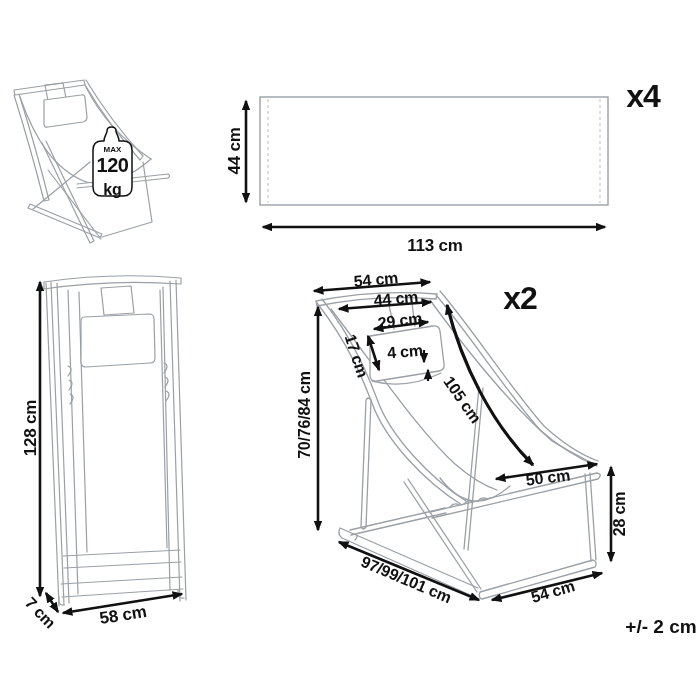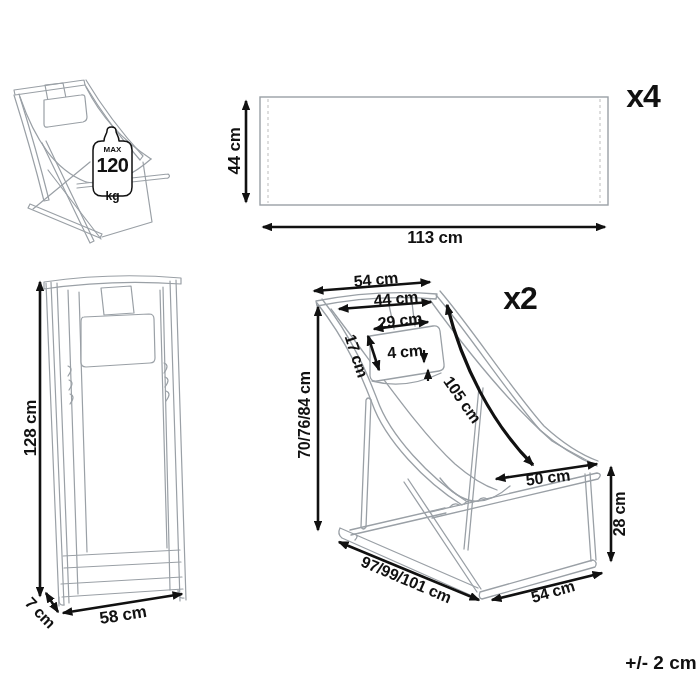--- a/index.html
+++ b/index.html
@@ -8,21 +8,21 @@
   #art{position:absolute;left:0;top:0;}
   .lbl{position:absolute;font-weight:bold;color:#111;white-space:nowrap;line-height:1;
        transform-origin:center;}
   .dimlbl{font-size:16px;letter-spacing:-0.2px;}
   .qty{font-size:32px;letter-spacing:-1px;}
   .tol{font-size:19px;}
   .badge-txt{position:absolute;display:flex;flex-direction:column;align-items:center;
              font-weight:bold;color:#111;}
   .badge-txt .l1{font-size:8px;letter-spacing:0;}
   .badge-txt .l2{font-size:20px;letter-spacing:-0.5px;margin-top:0px;}
-  .badge-txt .l3{font-size:12px;margin-top:12px;}
+  .badge-txt .l3{font-size:16px;margin-top:4px;}
 </style>
 </head>
 <body>
 
 <div id="canvas">
 
   <svg id="art" width="700" height="700" viewBox="0 0 700 700">
     <defs>
       <marker id="m" viewBox="0 0 10 8" refX="8.6" refY="4" markerWidth="11" markerHeight="8.8" markerUnits="userSpaceOnUse" orient="auto-start-reverse">
         <path d="M0,0 L10,4 L0,8 z" fill="#111"></path>
@@ -143,34 +143,34 @@
     </g>
   </svg>
 
   <div class="badge-txt" style="left:93px;top:145px;width:39px;">
     <span class="l1">MAX</span>
     <span class="l2">120</span>
     <span class="l3">kg</span>
   </div>
 
   <div class="lbl dimlbl" style="left:234px;top:151px;transform:translate(-50%,-50%) rotate(-90deg);font-size:17px;">44 cm</div>
-  <div class="lbl dimlbl" style="left:435px;top:237px;transform:translate(-50%,-50%);font-size:17px;">113 cm</div>
+  <div class="lbl dimlbl" style="left:435px;top:245px;transform:translate(-50%,-50%);font-size:17px;">113 cm</div>
   <div class="lbl qty" style="left:643px;top:96px;transform:translate(-50%,-50%);">x4</div>
 
   <div class="lbl dimlbl" style="left:30px;top:428px;transform:translate(-50%,-50%) rotate(-90deg);font-size:17px;">128 cm</div>
   <div class="lbl dimlbl" style="left:40px;top:613px;transform:translate(-50%,-50%) rotate(46deg);">7 cm</div>
   <div class="lbl dimlbl" style="left:123px;top:615px;transform:translate(-50%,-50%) rotate(-9deg);font-size:17px;">58 cm</div>
 
   <div class="lbl qty" style="left:489px;top:298px;transform:translate(-50%,-50%);margin-left:31px;">x2</div>
   <div class="lbl dimlbl" style="left:376px;top:280px;transform:translate(-50%,-50%) rotate(-5deg);">54 cm</div>
   <div class="lbl dimlbl" style="left:396px;top:299px;transform:translate(-50%,-50%) rotate(-5deg);">44 cm</div>
   <div class="lbl dimlbl" style="left:400px;top:321px;transform:translate(-50%,-50%) rotate(-7deg);">29 cm</div>
   <div class="lbl dimlbl" style="left:356px;top:356px;transform:translate(-50%,-50%) rotate(72deg);">17 cm</div>
   <div class="lbl dimlbl" style="left:405px;top:352px;transform:translate(-50%,-50%) rotate(-5deg);">4 cm</div>
   <div class="lbl dimlbl" style="left:462px;top:400px;transform:translate(-50%,-50%) rotate(55deg);">105 cm</div>
   <div class="lbl dimlbl" style="left:305px;top:415px;transform:translate(-50%,-50%) rotate(-90deg);">70/76/84 cm</div>
   <div class="lbl dimlbl" style="left:548px;top:478px;transform:translate(-50%,-50%) rotate(-7deg);">50 cm</div>
   <div class="lbl dimlbl" style="left:620px;top:514px;transform:translate(-50%,-50%) rotate(-90deg);">28 cm</div>
   <div class="lbl dimlbl" style="left:406px;top:580px;transform:translate(-50%,-50%) rotate(23deg);">97/99/101 cm</div>
   <div class="lbl dimlbl" style="left:553px;top:592px;transform:translate(-50%,-50%) rotate(-16deg);">54 cm</div>
 
-  <div class="lbl tol" style="left:661px;top:626px;transform:translate(-50%,-50%);margin-top:36px;">+/- 2 cm</div>
+  <div class="lbl tol" style="left:661px;top:626px;transform:translate(-50%,-50%);">+/- 2 cm</div>
 </div>
 
 </body></html>

